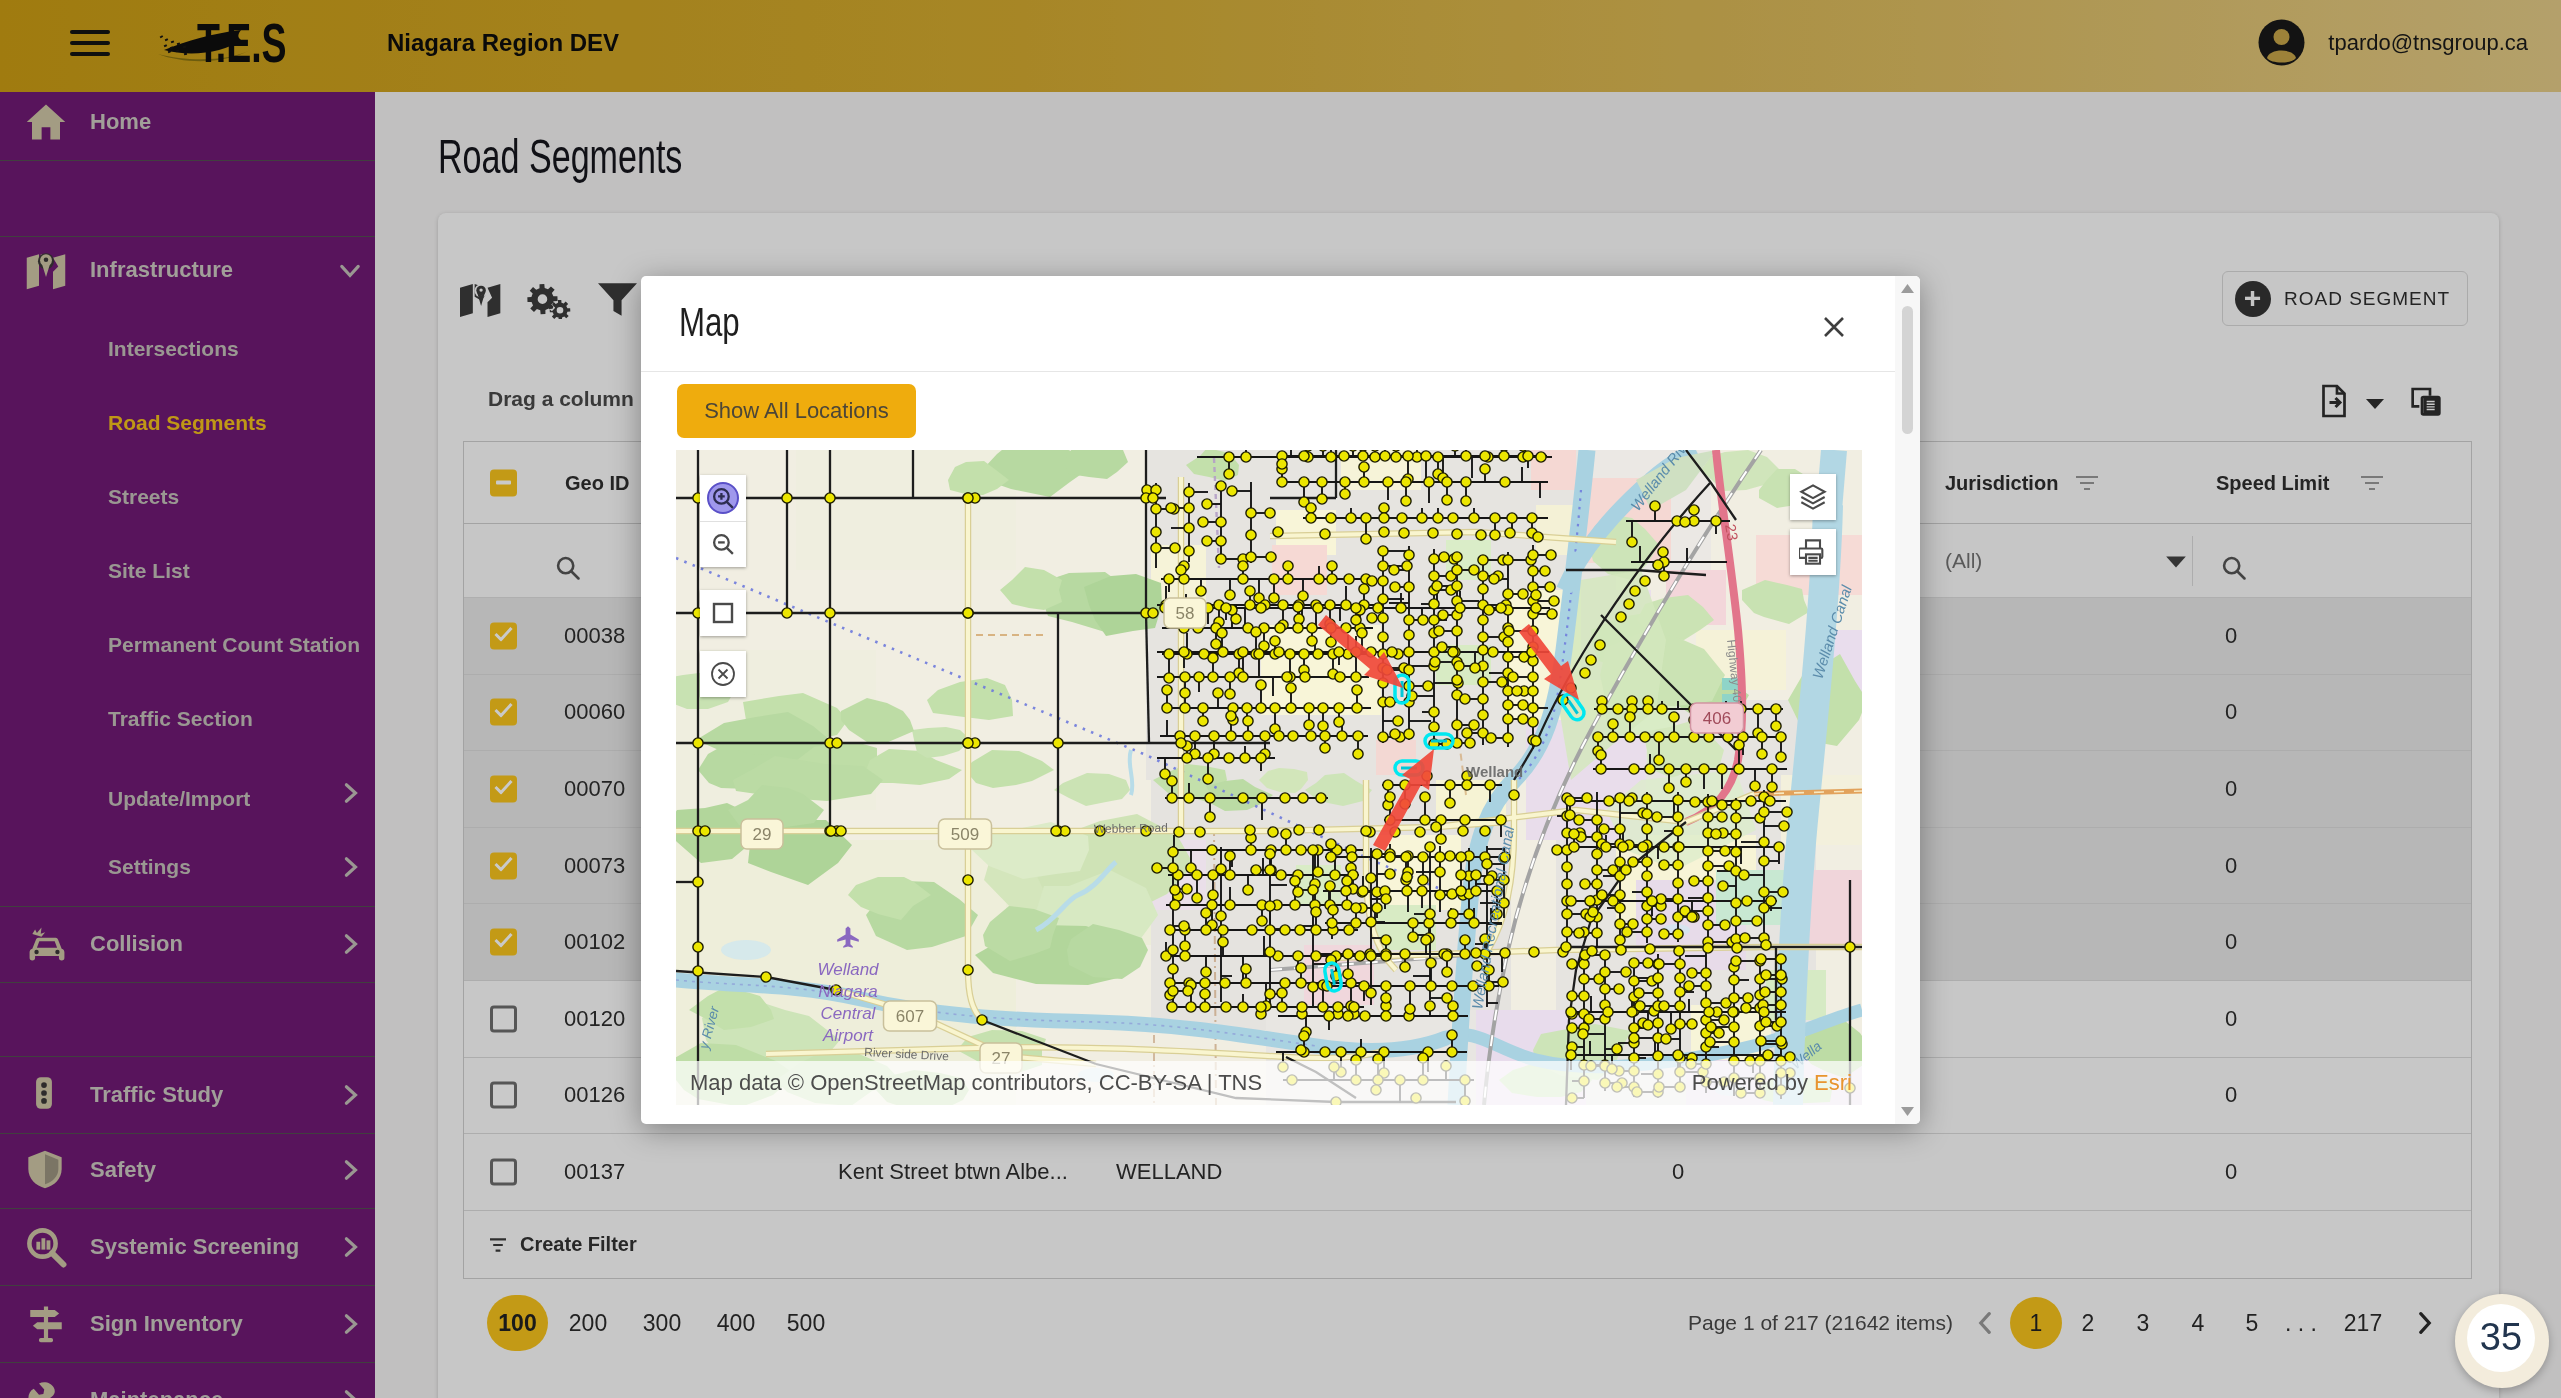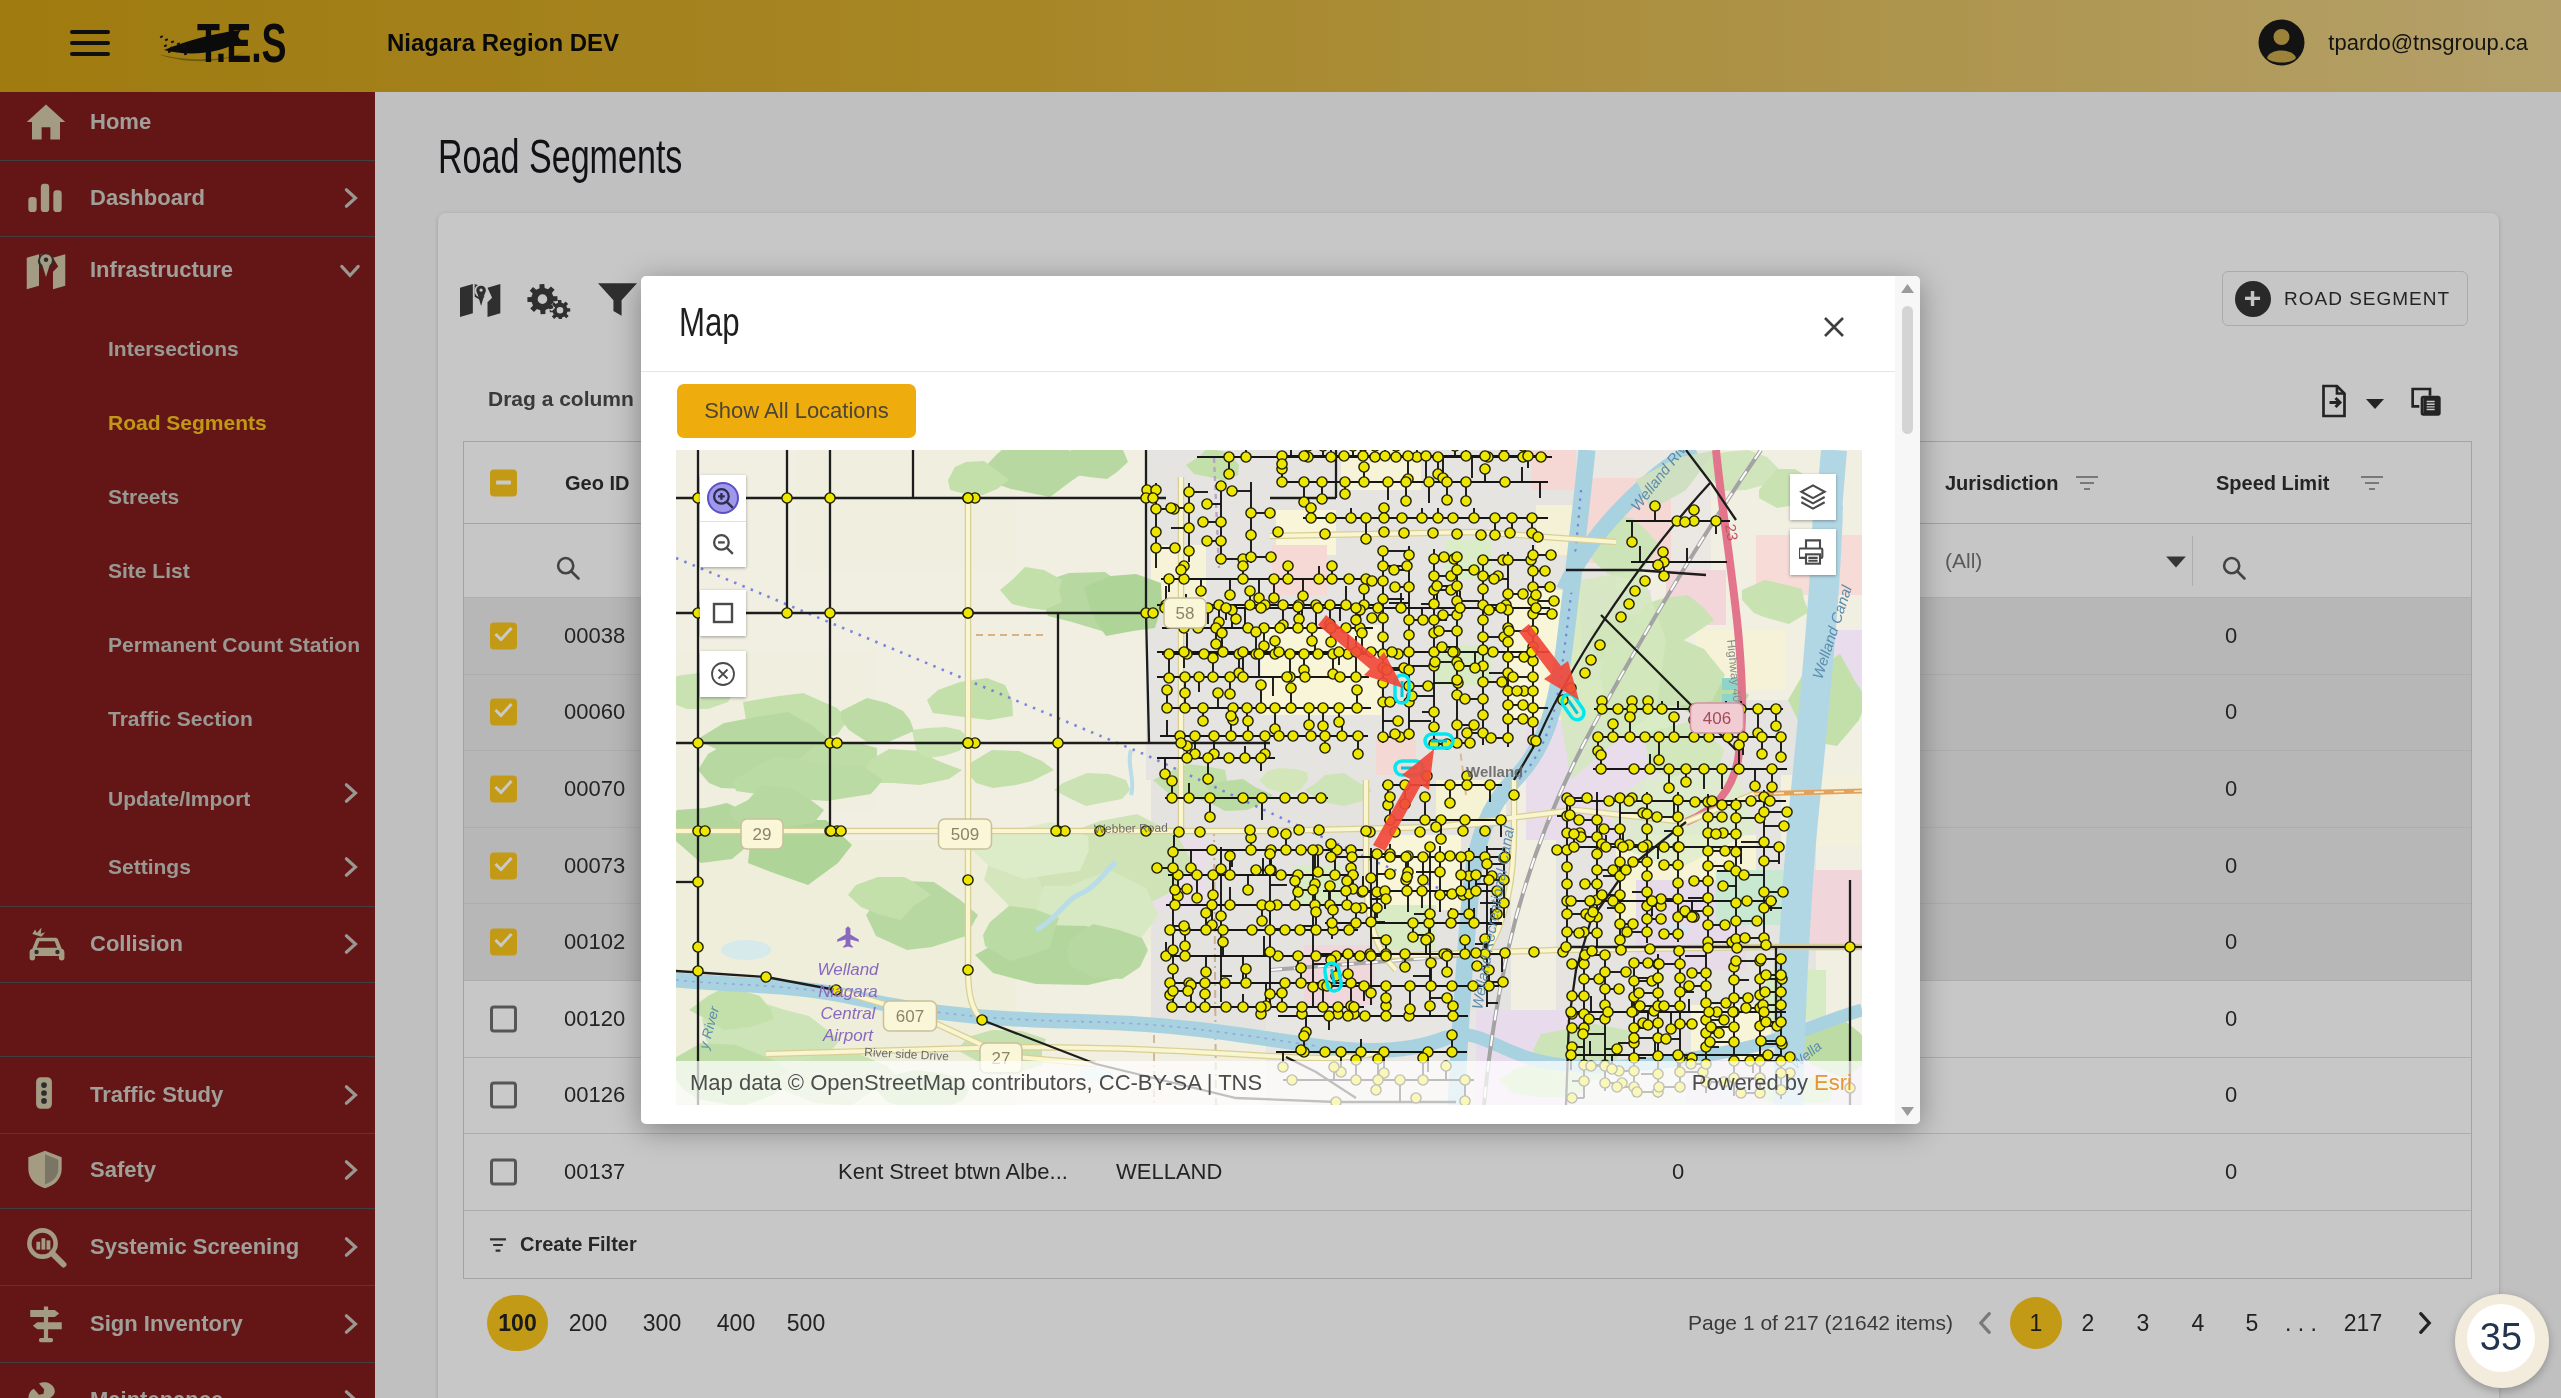--- a/index.html
+++ b/index.html
@@ -12,21 +12,21 @@
   z-index:10; }
 .burger { position:absolute; left:70px; top:30px; width:40px; height:26px; }
 .burger span { display:block; height:4px; background:#141414; border-radius:2px; margin-bottom:7px;}
 .logo { position:absolute; left:140px; top:5px; }
 .appname { position:absolute; left:387px; top:29px; font-size:24px; font-weight:bold; color:#0d0d0d; }
 .user { position:absolute; right:33px; top:18px; display:flex; align-items:center; }
 .user .email { font-size:22px; color:#1a1a1a; margin-left:22px; }
 
 
 .sidebar { position:absolute; left:0; top:84px; width:375px; height:1314px;
-  background:#7f1d1d; z-index:9; }
+  background:#701a75; z-index:9; }
 .sb-item { position:absolute; left:0; width:375px; height:76px; color:#cdcac2;
   font-size:22px; font-weight:bold; white-space:nowrap; }
 .sb-item .lbl { position:absolute; left:90px; top:50%; transform:translateY(-50%); }
 .sb-item .ico { position:absolute; left:25px; top:50%; transform:translateY(-50%); width:42px; height:42px; }
 .sb-item .chev { position:absolute; right:14px; top:50%; transform:translateY(-50%); width:22px; height:22px;}
 .sb-sub { position:absolute; left:108px; font-size:21px; font-weight:bold; color:#c4c1ba; transform:translateY(-50%); white-space:nowrap; }
 .sb-sub.active { color:#f4c11c; }
 .divider { position:absolute; left:0; width:375px; height:1px; background:#535050; }
 
 
@@ -130,33 +130,20 @@
 </div>
 
 <div class="sidebar">
     <div class="sb-item" style="top:0px;">
       <div class="ico"><svg viewBox="0 0 24 24" width="42" height="42">
           <path fill="#cfc6a7" d="M12 2 L23 12 H20 V22 H14.5 V15 H9.5 V22 H4 V12 H1 Z"></path>
         </svg></div>
       <div class="lbl">Home</div>
     </div>
     <div class="divider" style="top:76px;"></div>
-    <div class="sb-item" style="top:76px;">
-      <div class="ico"><svg viewBox="0 0 24 24" width="40" height="40">
-          <g fill="#cfc6a7">
-            <rect x="2" y="12" width="5" height="9" rx="2"></rect>
-            <rect x="9.5" y="4" width="5" height="17" rx="2"></rect>
-            <rect x="17" y="8" width="5" height="13" rx="2"></rect>
-          </g>
-        </svg></div>
-      <div class="lbl">Dashboard</div>
-      <svg class="chev" viewBox="0 0 24 24">
-        <path d="M8,3 L18,12 L8,21" stroke="#c4c1ba" stroke-width="3.4" fill="none" stroke-linecap="round"></path>
-      </svg>
-    </div>
     <div class="divider" style="top:152px;"></div>
     <div class="sb-item" style="top:148px;">
       <div class="ico"><svg viewBox="0 0 24 24" width="42" height="42">
           <g fill="#cfc6a7">
             <path d="M1,5 L8,3 L8,21 L1,23 Z M9,3 L15,5 L15,9 L12,12 L9,10 Z M16,5 L23,3 L23,21 L16,23 L16,13 L19,10 Z"></path>
             <circle cx="12" cy="7" r="4.6" fill="#3b3939"></circle>
             <circle cx="12" cy="6.4" r="3.4" fill="#cfc6a7"></circle>
             <circle cx="12" cy="6.2" r="1.3" fill="#3b3939"></circle>
             <path d="M12,9.5 L14.6,7.5 L12,16 L9.4,7.5 Z" fill="#cfc6a7"></path>
           </g>

